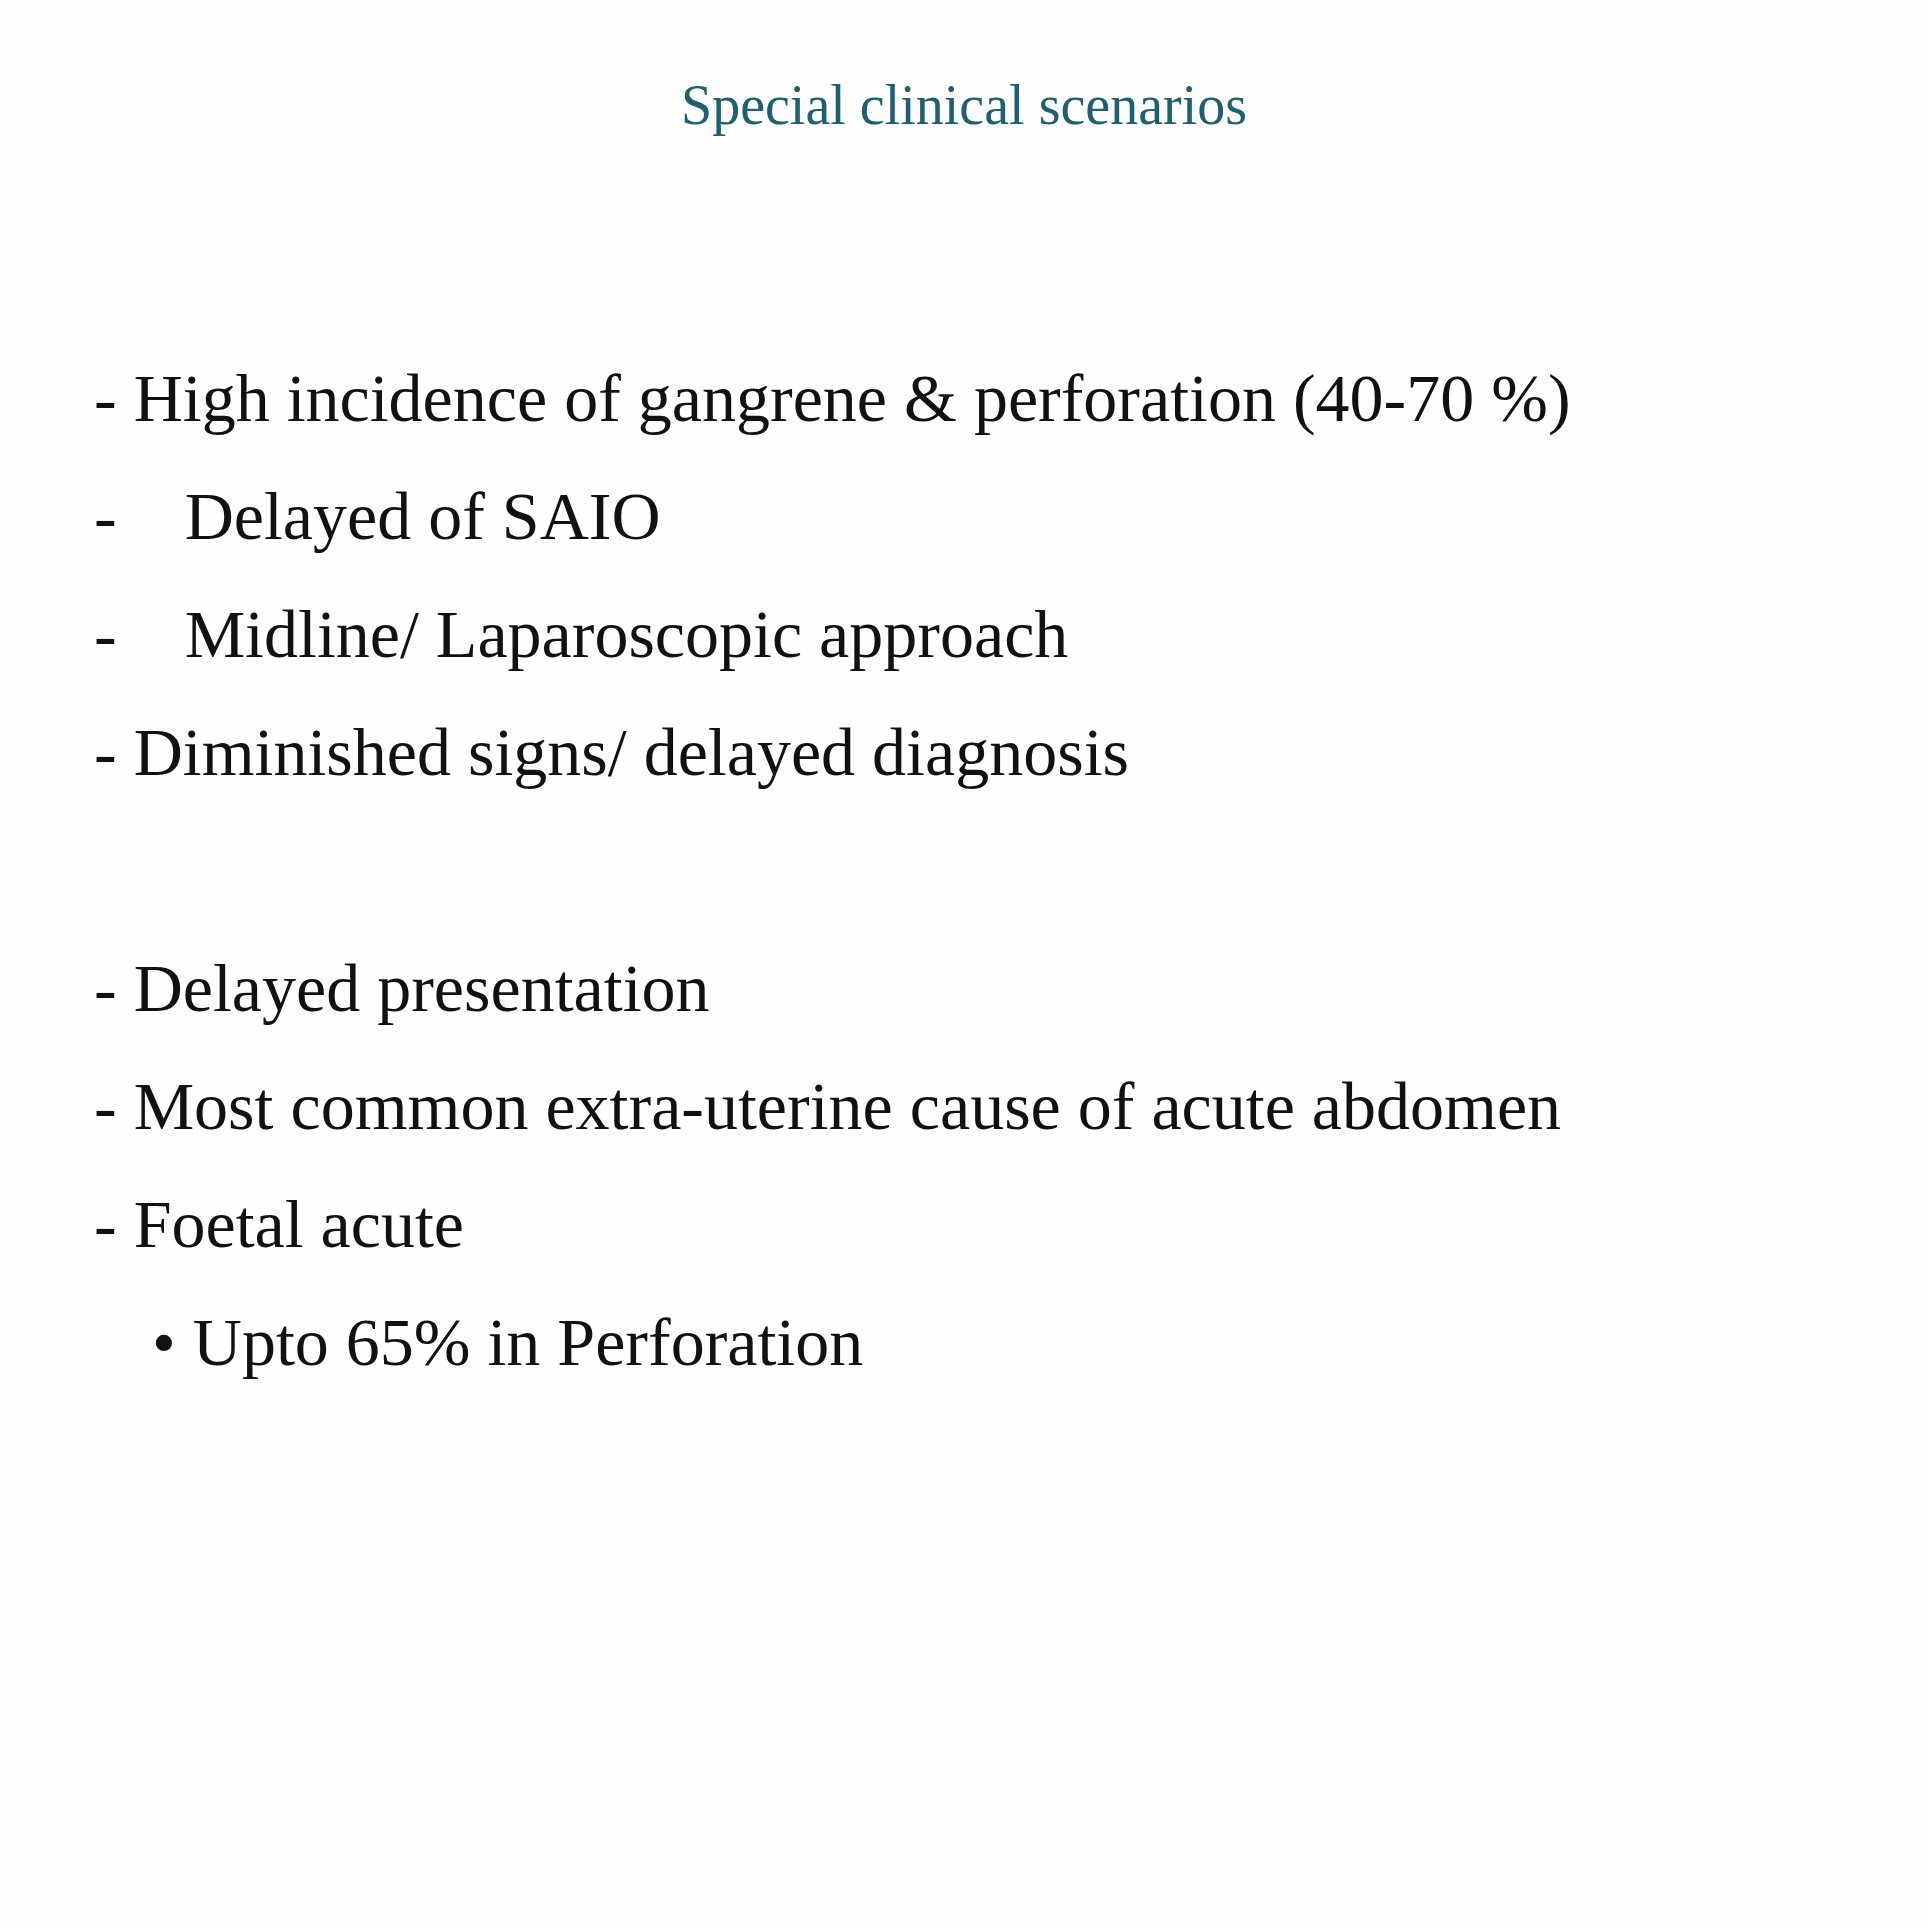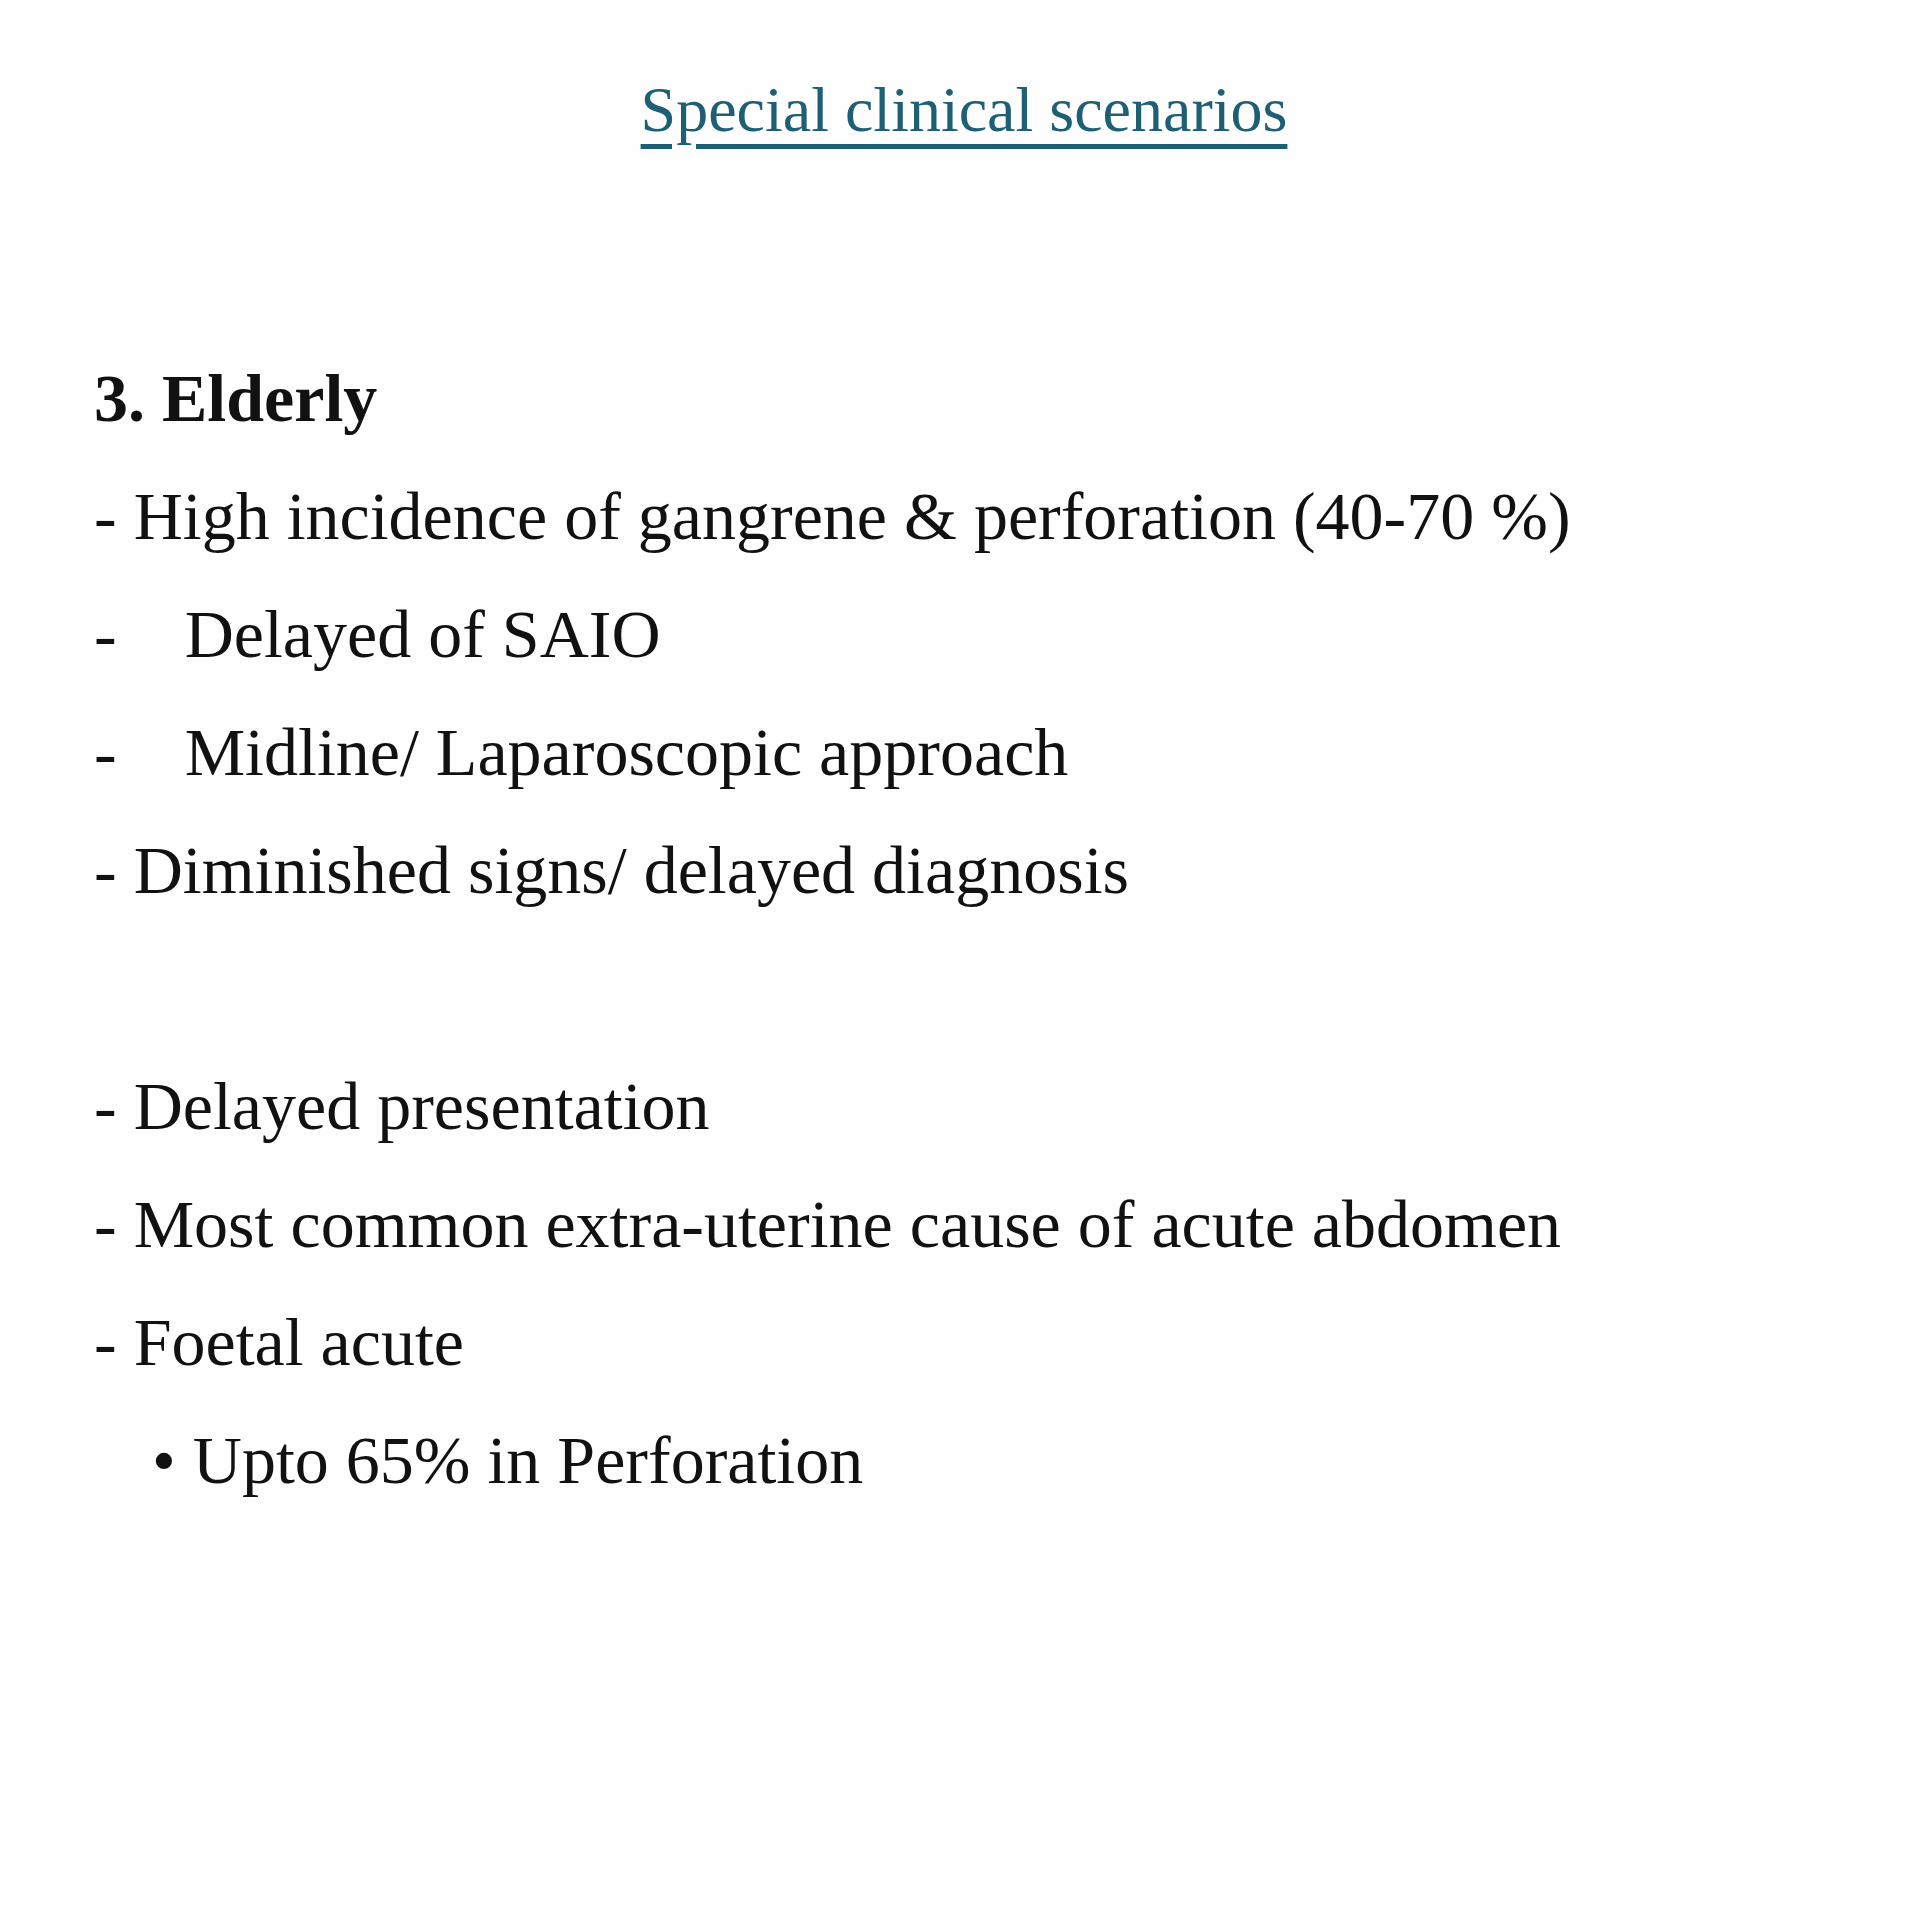--- a/index.html
+++ b/index.html
@@ -18,24 +18,23 @@
   }
   .title-row {
     position: absolute;
     top: 73px;
     left: 0;
     width: 1928px;
     text-align: center;
   }
   .title-text {
     display: inline-block;
-    font-size: 64px;
+    font-size: 56px;
     font-weight: normal;
     color: #1d6075;
-    text-decoration: underline;
     text-decoration-thickness: 4.7px;
     text-underline-offset: 13px;
     letter-spacing: 0px;
     white-space: pre;
   }
   .content {
     position: absolute;
     top: 339px;
     left: 94px;
     right: 56px;
@@ -60,21 +59,20 @@
 <body>
 
 <div class="slide" style="background: rgb(254, 254, 254); color: rgb(17, 17, 17);">
 
   <div class="title-row">
     <span class="title-text" style="color: rgb(29, 96, 117);">Special clinical scenarios</span>
   </div>
 
   <div class="content">
 
-    <div class="line heading">3. Elderly</div>
 
     <div class="line">- High incidence of gangrene &amp; perforation (40-70 %)</div>
 
     <div class="line">-    Delayed of SAIO</div>
 
 
     <div class="line">-    Midline/ Laparoscopic approach</div>
 
     <div class="line">- Diminished signs/ delayed diagnosis</div>
 

